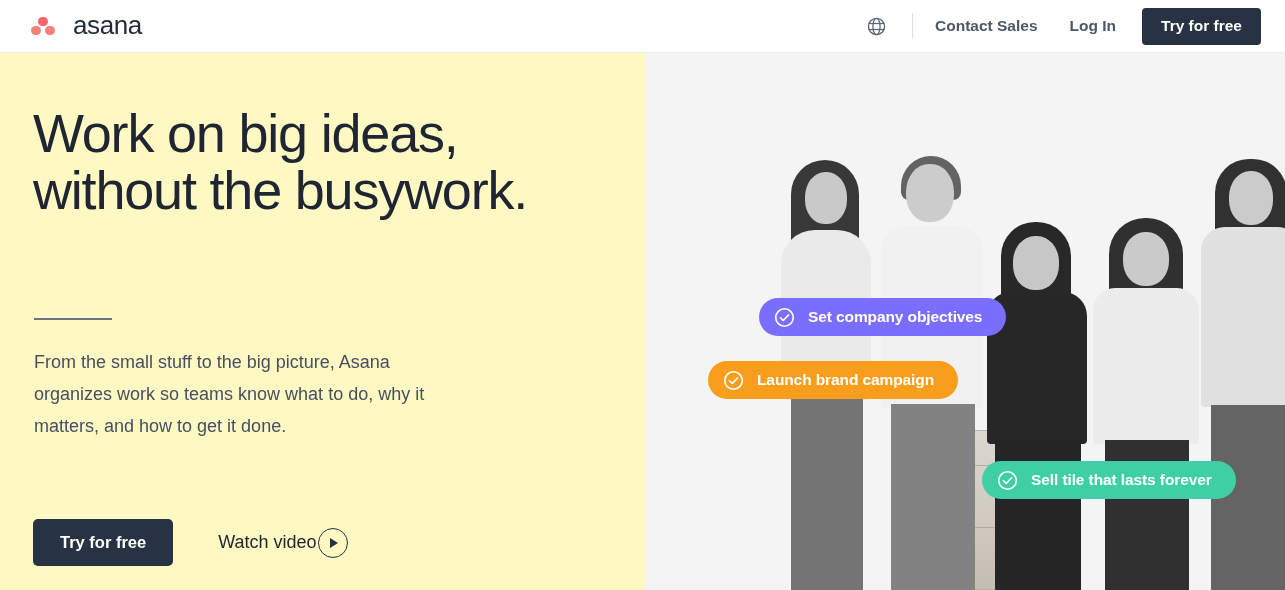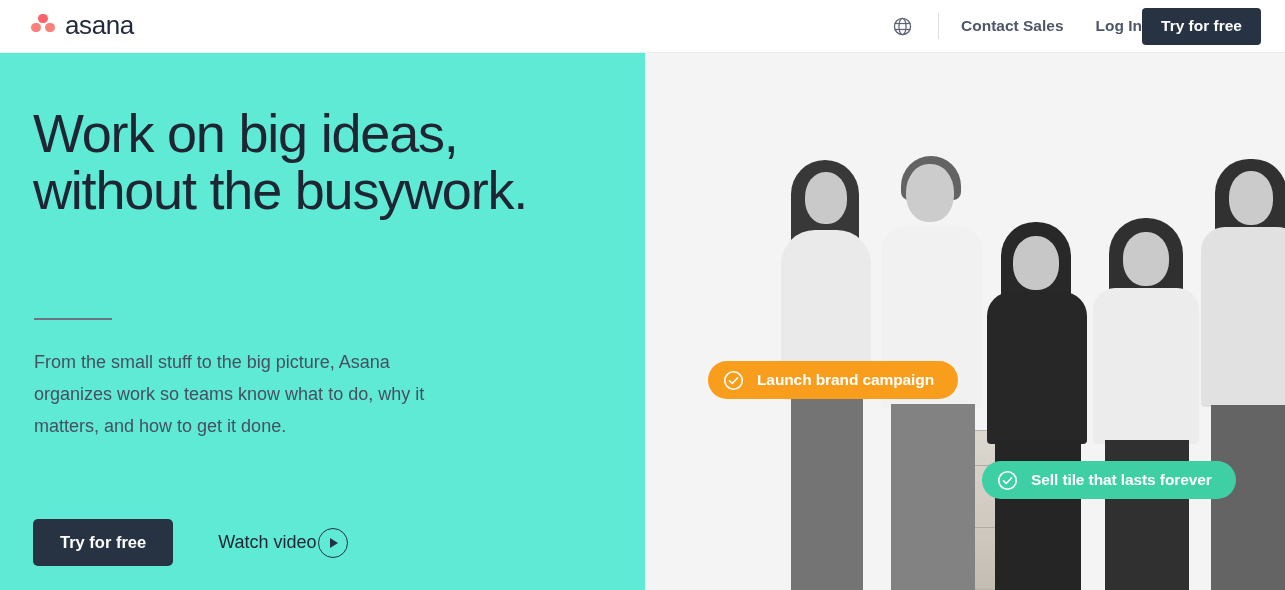--- a/index.html
+++ b/index.html
@@ -29,22 +29,23 @@
     height: 53px;
     background: #ffffff;
     border-bottom: 1px solid #ededed;
     display: flex;
     align-items: center;
     z-index: 20;
   }
 
   .logo {
     display: flex;
+    align-items: center;
     margin-left: 31px;
-    gap: 10px;
+    gap: 18px;
     cursor: pointer;
   }
   .logo-mark {
     position: relative;
     width: 24px;
     height: 22px;
   }
   .logo-mark i {
     position: absolute;
     display: block;
@@ -110,21 +111,21 @@
     margin: 0 22px 0 19px;
   }
   .hdr-link {
     font-size: 15.5px;
     font-weight: 600;
     color: #4e5768;
     cursor: pointer;
     white-space: nowrap;
   }
   .hdr-link.contact { margin-right: 32px; }
-  .hdr-link.login   { }
+  .hdr-link.login   { margin-right: 26px; }
 
   .btn-dark {
     background: #273342;
     color: #ffffff;
     font-size: 15.5px;
     font-weight: 700;
     border: none;
     border-radius: 4px;
     cursor: pointer;
     font-family: inherit;
@@ -134,21 +135,21 @@
     height: 37px;
     padding: 0 19px;
   }
 
   
   .hero-left {
     position: absolute;
     top: 53px; left: 0;
     width: 645px;
     height: 537px;
-    background: #5eead4;
+    background: #fef9c3;
   }
 
   .headline {
     position: absolute;
     left: 33px;
     top: 52px;
     width: 600px;
     font-size: 54px;
     font-weight: 300;
     line-height: 1.06;
@@ -394,20 +395,27 @@
       </div>
 
       <div class="person" style="left:548px;width:118px;height:475px;">
         <div class="hair" style="left:22px;top:44px;width:72px;height:200px;border-radius:34px 34px 16px 16px;background:#35302c;"></div>
         <div class="head" style="left:36px;top:56px;width:44px;height:54px;background:#d1cac3;"></div>
         <div class="body-sh" style="left:8px;top:112px;width:100px;height:180px;border-radius:24px 24px 4px 4px;background:#e4e1dd;"></div>
         <div class="legs" style="left:18px;top:290px;width:84px;height:185px;background:#5f646c;"></div>
       </div>
     </div>
 
+    <div class="pill pill-1" style="background:#796eff">
+      <svg class="check" viewBox="0 0 24 24" fill="none">
+        <circle cx="12" cy="12" r="10" stroke="#ffffff" stroke-width="1.9"></circle>
+        <path d="M7.4 12.3l3.1 3.1 6.1-6.3" stroke="#ffffff" stroke-width="1.9" stroke-linecap="round" stroke-linejoin="round"></path>
+      </svg>
+      <span class="pill-label">Set company objectives</span>
+    </div>
 
     <div class="pill pill-2" style="background:#f99d1c">
       <svg class="check" viewBox="0 0 24 24" fill="none">
         <circle cx="12" cy="12" r="10" stroke="#ffffff" stroke-width="1.9"></circle>
         <path d="M7.4 12.3l3.1 3.1 6.1-6.3" stroke="#ffffff" stroke-width="1.9" stroke-linecap="round" stroke-linejoin="round"></path>
       </svg>
       <span class="pill-label">Launch brand campaign</span>
     </div>
 
     <div class="pill pill-3" style="background:#3fcfa5">

